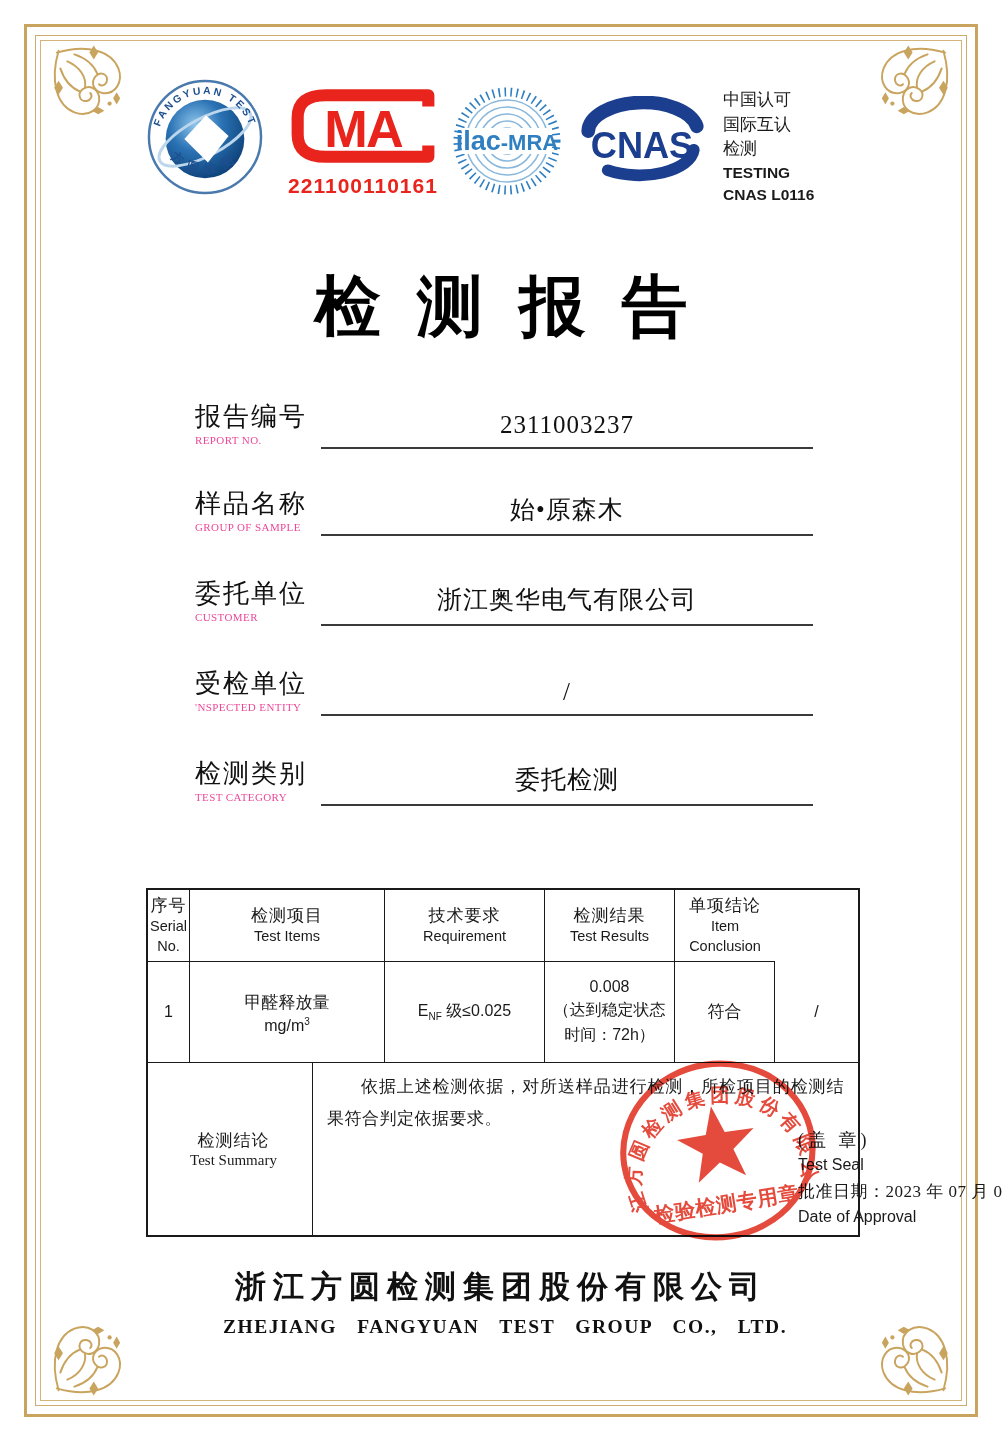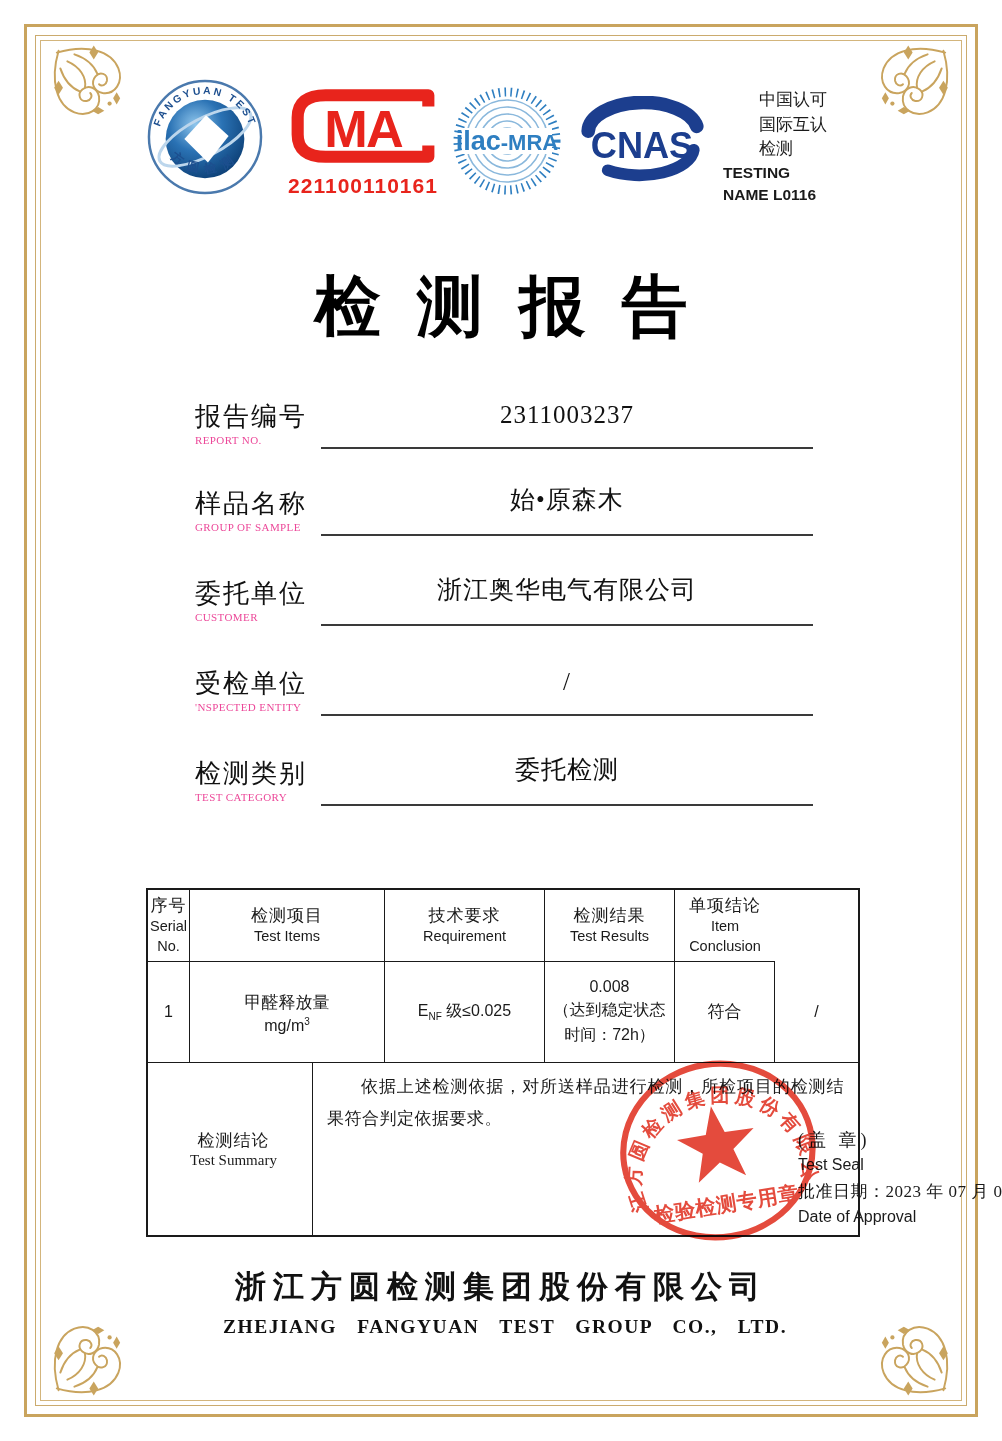--- a/index.html
+++ b/index.html
@@ -17,33 +17,33 @@
   .corner.bl{left:48px;top:1311px;transform:scaleY(-1);}
   .corner.br{left:866px;top:1311px;transform:scale(-1,-1);}
   
   .logo-fangyuan{position:absolute;left:146px;top:78px;}
   .logo-cma{position:absolute;left:286px;top:84px;width:154px;text-align:center;}
   .cma-number{font-family:"Liberation Sans",sans-serif;font-weight:bold;color:#e8241c;
     font-size:21px;letter-spacing:1px;margin-top:2px;}
   .logo-ilac{position:absolute;left:452px;top:86px;}
   .logo-cnas{position:absolute;left:578px;top:96px;}
   .acc-block{position:absolute;left:723px;top:88px;line-height:1.45;}
-  .acc-zh{font-size:17px;margin-left:36px;}
+  .acc-zh{font-size:17px;}
   .acc-en{font-family:"Liberation Sans",sans-serif;font-weight:bold;font-size:15.5px;}
   
   .doc-title{position:absolute;left:0;right:0;top:262px;text-align:center;
     font-size:66px;font-weight:bold;letter-spacing:0.55em;text-indent:0.55em;color:#000;}
   
   .field{position:absolute;left:195px;width:618px;height:58px;}
   .flabel{position:absolute;left:0;top:0;width:122px;}
   .flabel .zh{font-size:26px;letter-spacing:2px;color:#111;}
   .flabel .en{font-size:11px;letter-spacing:0.4px;color:#ec4899;margin-top:0px;}
   .fline{position:absolute;left:126px;right:0;bottom:8px;border-bottom:2px solid #3a3a3a;
     text-align:center;}
-  .fvalue{display:inline-block;font-size:25px;letter-spacing:1px;padding-bottom:18px;color:#111;}
+  .fvalue{display:inline-block;font-size:25px;letter-spacing:1px;padding-bottom:8px;color:#111;}
   
   .rtable{position:absolute;left:146px;top:888px;width:714px;border:2px solid #1a1a1a;
     box-sizing:border-box;background:transparent;}
   .trow{display:grid;grid-template-columns:42px 195px 160px 130px 100px 1fr;}
   .cell{border-right:1.5px solid #1a1a1a;border-bottom:1.5px solid #1a1a1a;
     display:flex;flex-direction:column;align-items:center;justify-content:center;
     text-align:center;box-sizing:border-box;padding:4px 2px;}
   .cell:last-child{border-right:none;}
   .hrow .cell{height:72px;}
   .drow .cell{height:100px;border-bottom:none;}
@@ -194,21 +194,21 @@
   <path d="M10,36 A56,30 0 0 1 121,31" fill="none" stroke="#1c3e8e" stroke-width="14" stroke-linecap="round"></path>
   <path d="M30,76 A56,28 0 0 0 118,55" fill="none" stroke="#1c3e8e" stroke-width="12" stroke-linecap="round"></path>
   <text x="65" y="63" text-anchor="middle" font-family="Liberation Sans, sans-serif" font-size="37" font-weight="bold" fill="#1c3e8e" letter-spacing="0">CNAS</text>
 </svg>
 
 <div class="acc-block">
   <div class="acc-zh">中国认可</div>
   <div class="acc-zh">国际互认</div>
   <div class="acc-zh">检测</div>
   <div class="acc-en">TESTING</div>
-  <div class="acc-en">NAME L0116</div>
+  <div class="acc-en">CNAS L0116</div>
 </div>
 
 <div class="doc-title">检测报告</div>
 
 <div class="field" style="top:399px">
   <div class="flabel">
       <div class="zh">报告编号</div>
       <div class="en">REPORT NO.</div>
     </div>
   <div class="fline"><span class="fvalue">2311003237</span></div>

